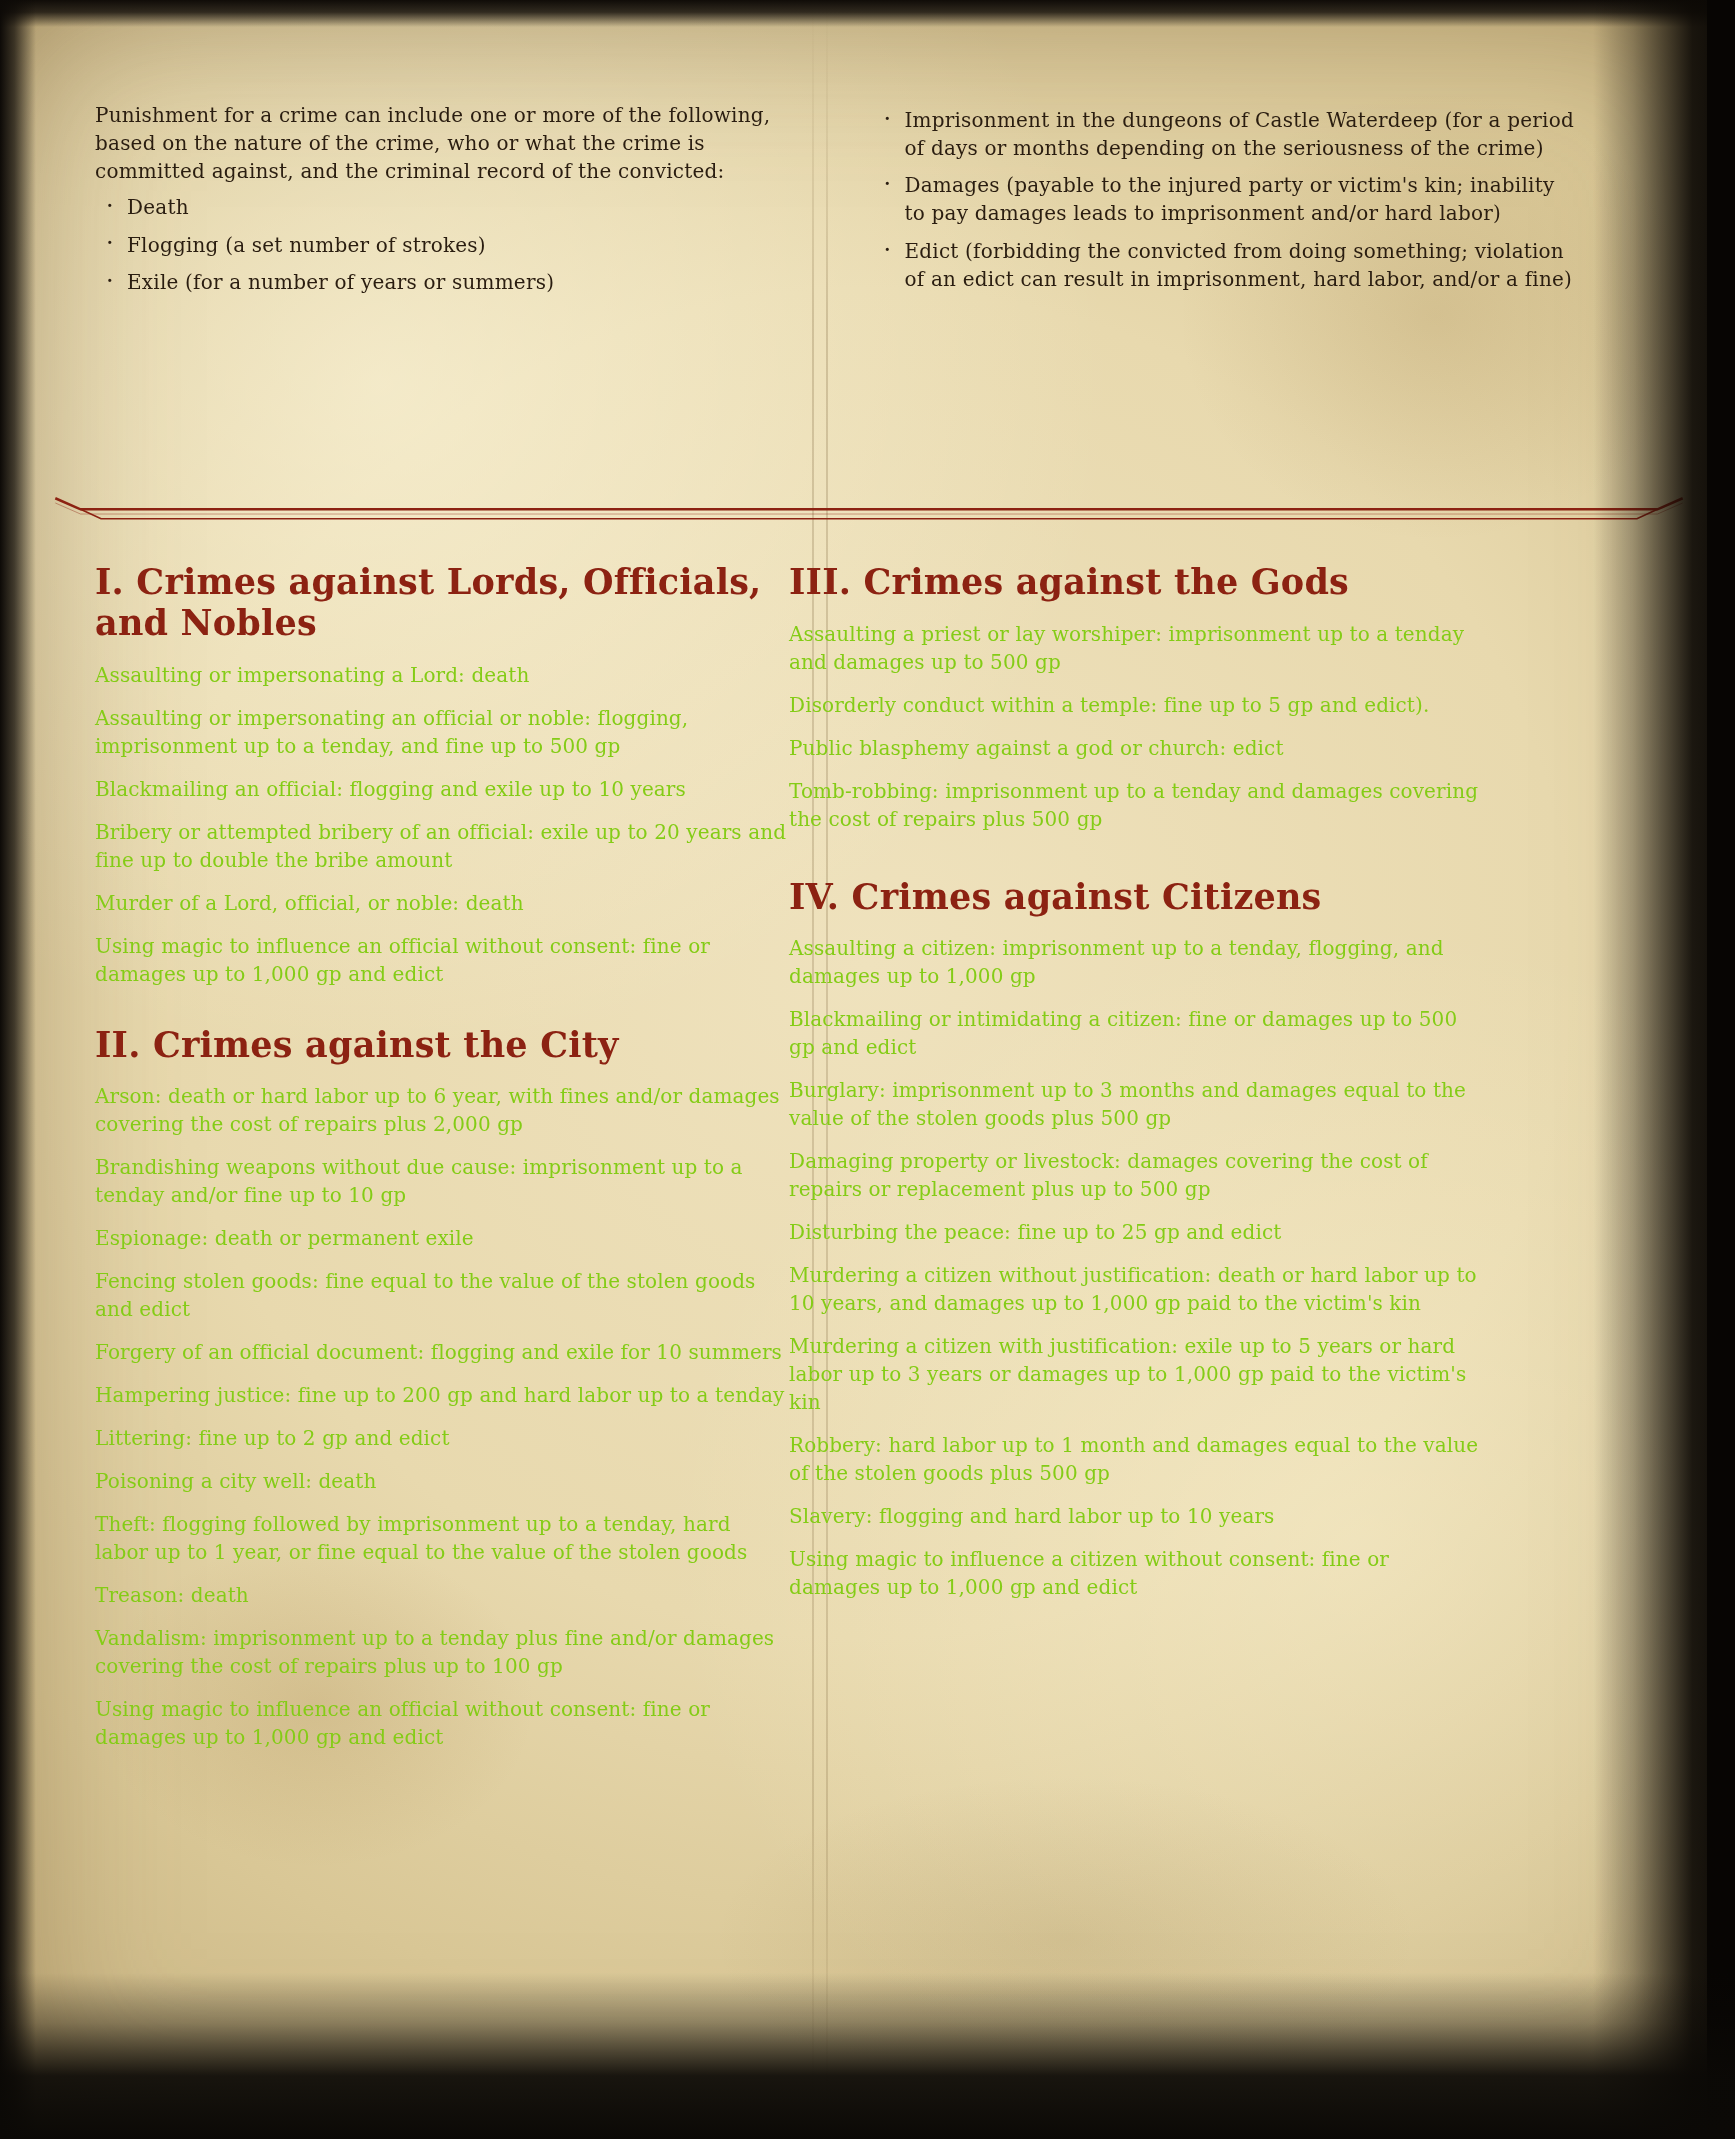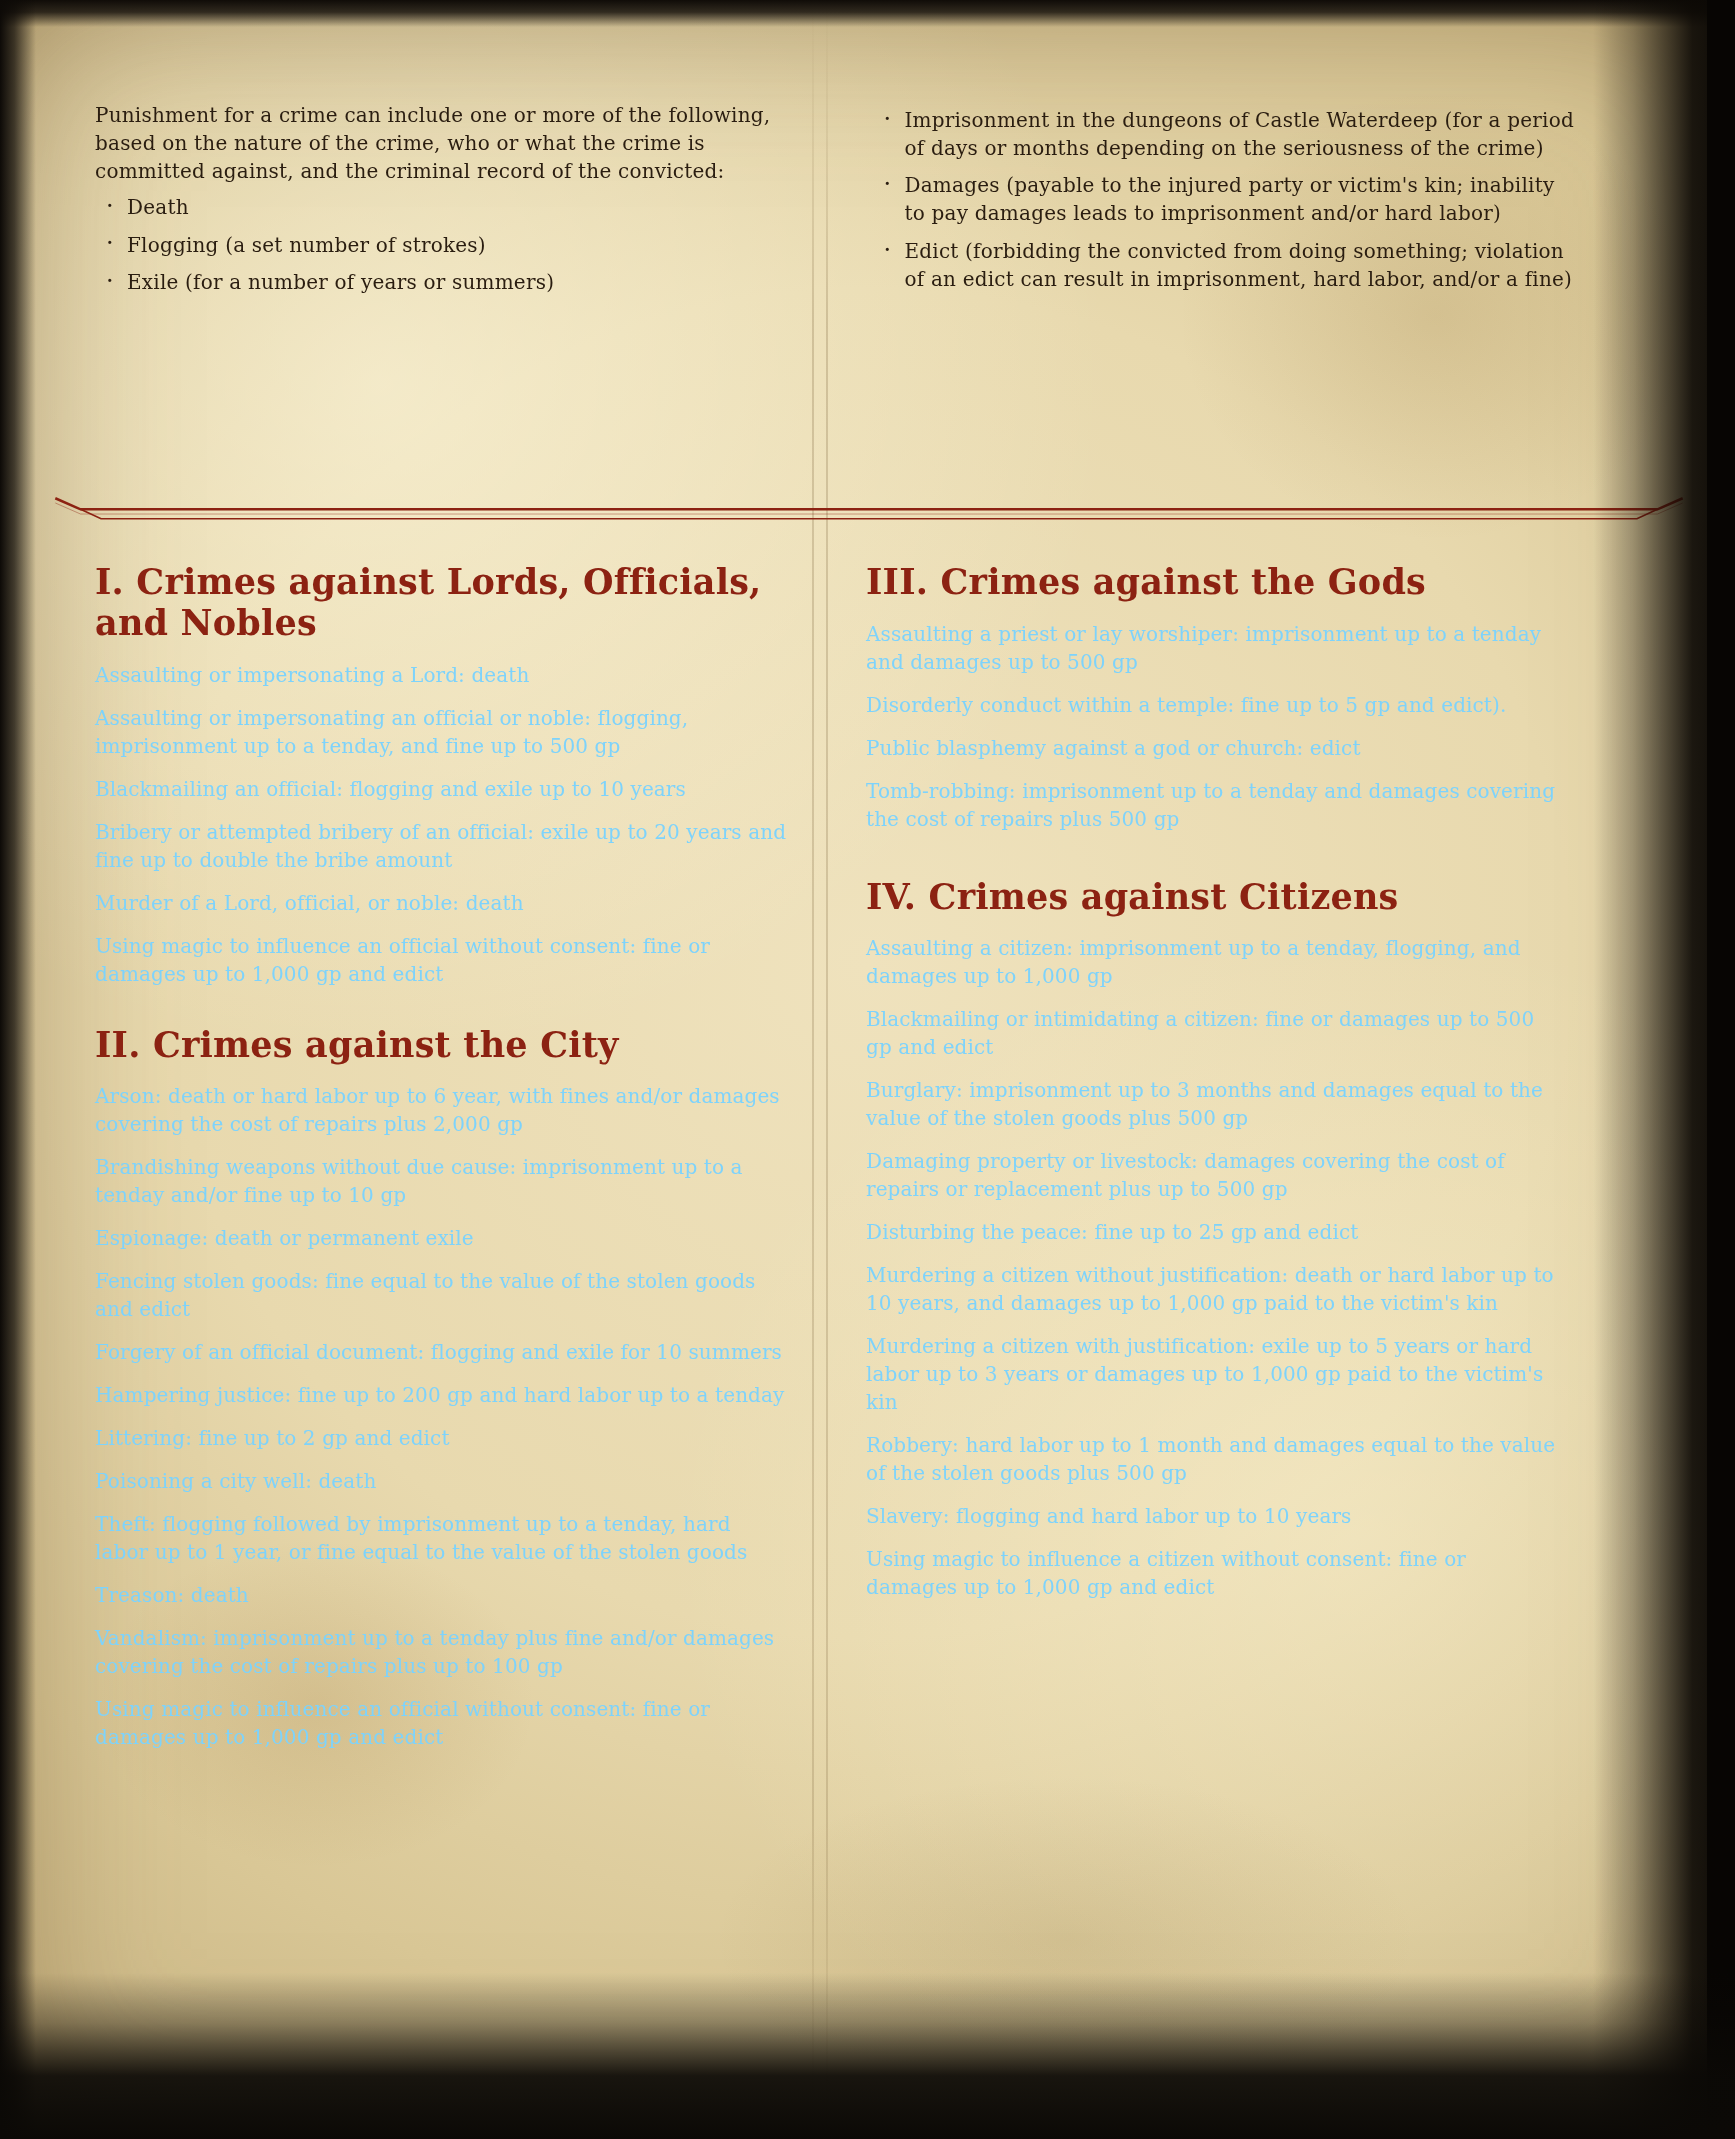--- a/index.html
+++ b/index.html
@@ -122,42 +122,41 @@
   }
   .divider svg { display: block; }
 
   
   .body-cols {
     position: absolute;
     left: 95px;
     top: 561px;
     width: 1490px;
     display: flex;
-    gap: 77px;
   }
   .col { width: 694px; }
 
   h2.section-title {
     font-family: "DejaVu Serif", serif;
     font-weight: bold;
     font-size: 35px;
     line-height: 1.18;
     color: #8c2212;
     margin: 0 0 17.3px 0;
     letter-spacing: 0.2px;
   }
   h2.section-title.second {
     margin-top: 36px;
   }
 
   .entry {
     font-family: "DejaVu Serif", serif;
     font-size: 20px;
     line-height: 1.40;
-    color: #7dd3fc;
+    color: #84cc16;
     margin: 0 0 15px 0;
     letter-spacing: 0.1px;
   }
 
   .col-right h2.section-title.second { margin-top: 43px; }
 </style>
 </head>
 <body>
 
 <div class="page">

